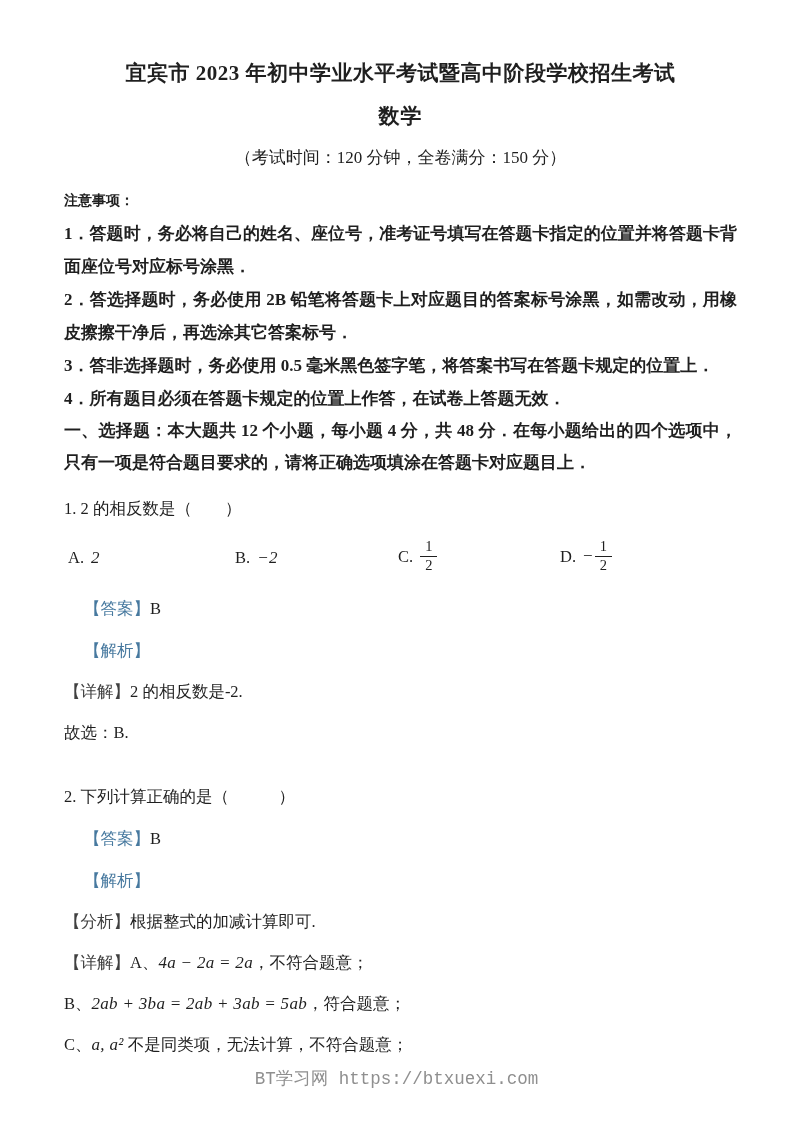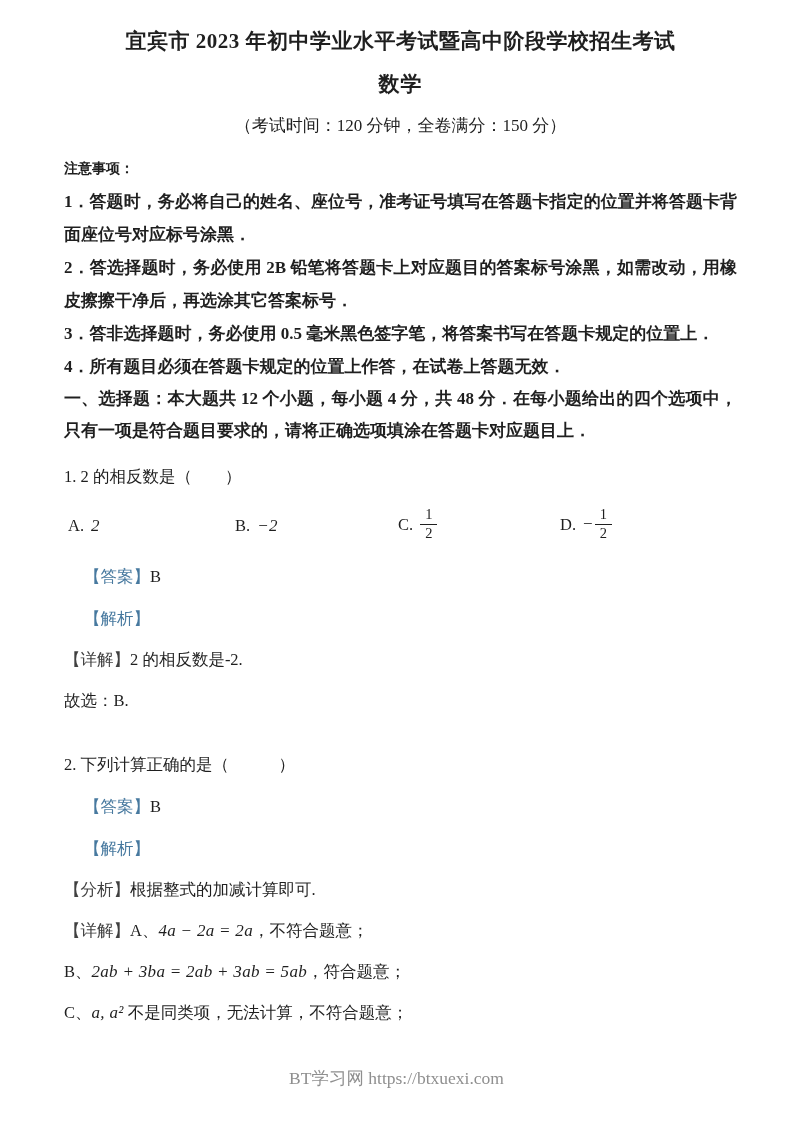--- a/index.html
+++ b/index.html
@@ -1,20 +1,20 @@
 <!DOCTYPE html>
 <html><head>
 <meta charset="utf-8">
 <style>
   html,body{margin:0;padding:0;background:#ffffff;}
   .page{
     width:793px;height:1122px;position:relative;background:#ffffff;
     font-family:"Liberation Serif","DejaVu Serif",serif;
     color:#1f1f1f;overflow:hidden;box-sizing:border-box;
-    padding:26px 56px 0 64px;
+    padding:58px 56px 0 64px;
   }
   
   .doc-title{
     text-align:center;font-weight:700;font-size:21px;line-height:30px;
     letter-spacing:.5px;margin:0 0 14px 0;
   }
   .doc-subject{
     text-align:center;font-weight:700;font-size:21px;line-height:28px;
     margin:0 0 16px 0;letter-spacing:1px;
   }
@@ -61,21 +61,21 @@
   
   .ans-line{font-size:16.5px;line-height:24px;margin:18px 0 0 0;}
   .tag-blue{color:#47799f;margin-left:20px;}
   .tag-black{color:#404040;}
   .detail-line{font-size:16.5px;line-height:24px;margin:17px 0 0 0;}
   .gap-before-q2{margin-top:40px;}
   
   .footer{
     position:absolute;left:0;right:0;bottom:32px;text-align:center;
     color:#8f8f8f;font-size:17.5px;
-    font-family:Liberation Serif, serif;
+    font-family:Liberation Mono, monospace;
   }
 </style>
 </head>
 <body>
 
 <div class="page">
 
   <h1 class="doc-title">宜宾市 2023 年初中学业水平考试暨高中阶段学校招生考试</h1>
   <h2 class="doc-subject">数学</h2>
   <div class="doc-info">（考试时间：120 分钟，全卷满分：150 分）</div>

